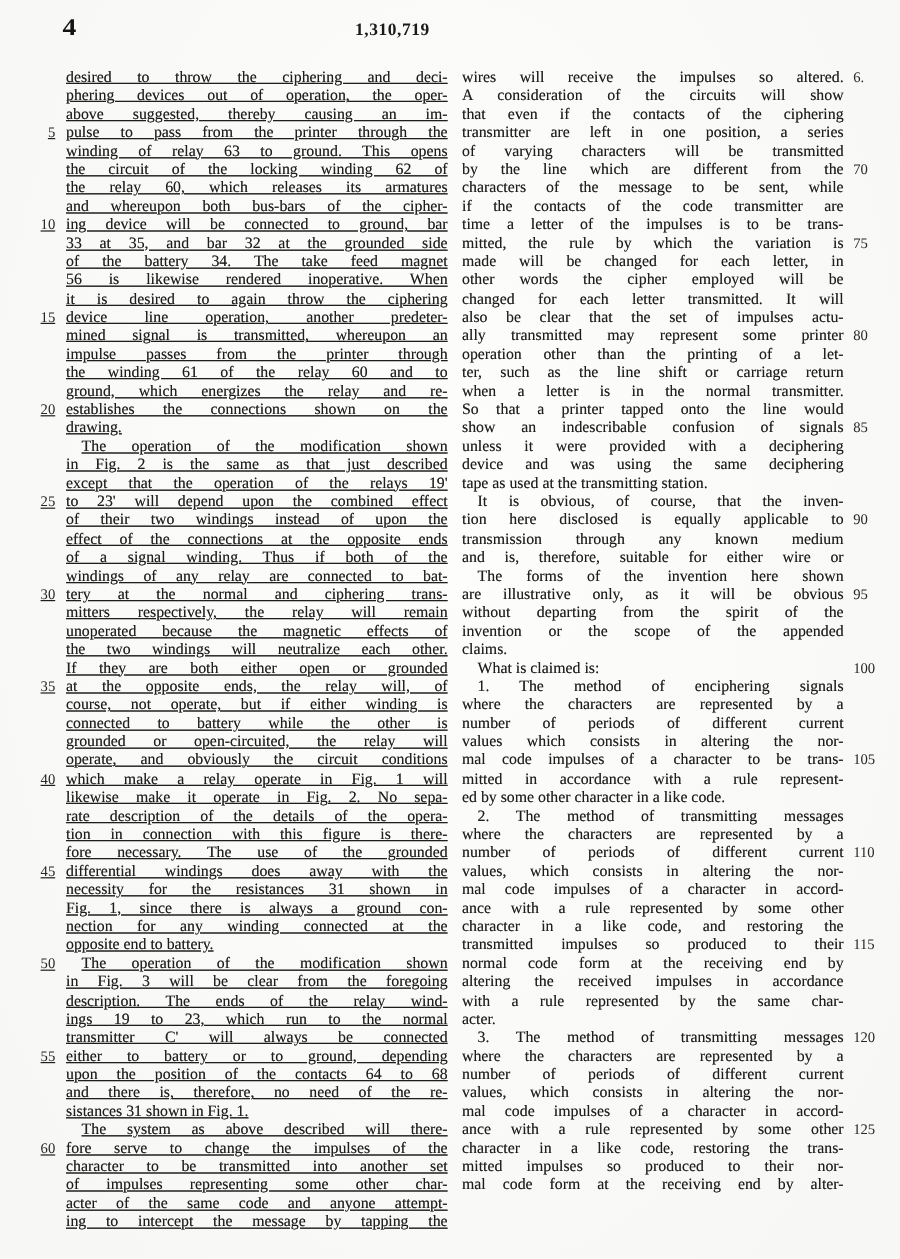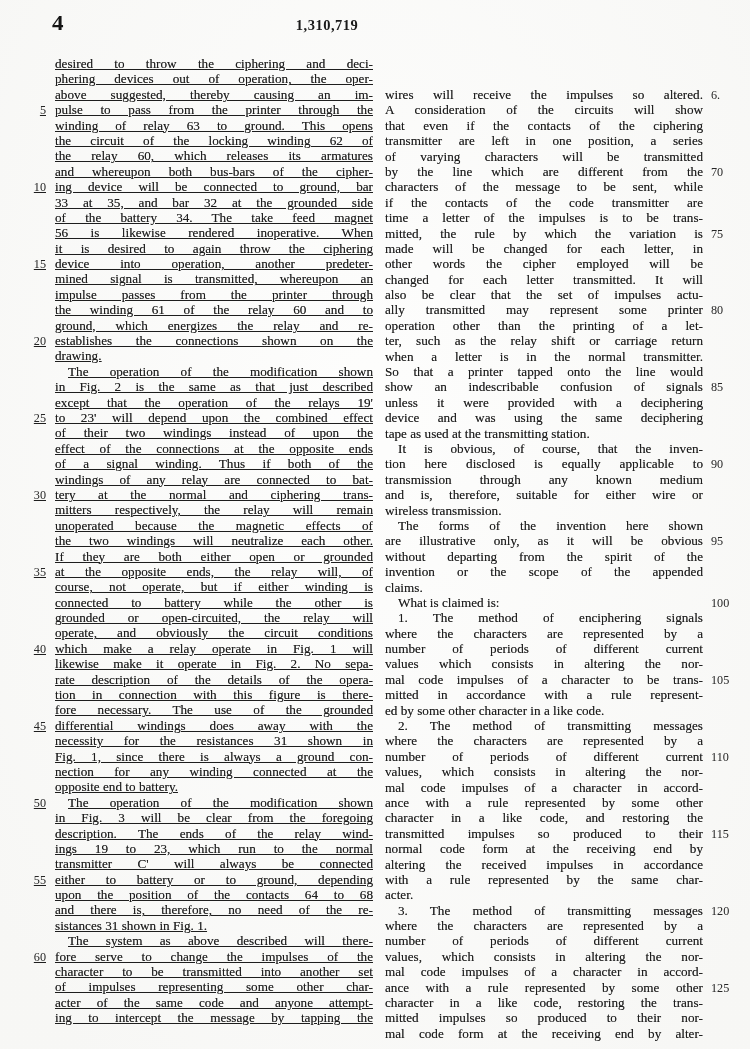--- a/index.html
+++ b/index.html
@@ -21,21 +21,21 @@
     font-size:20px;font-weight:bold;color:#141414;
     transform:scaleX(1.15);transform-origin:left;
   }
   .hdr-patnum{
     position:absolute;left:0;top:17px;width:654px;
     text-align:center;font-size:14.5px;font-weight:bold;
     letter-spacing:0.5px;color:#1a1a1a;
   }
   .col{position:absolute;top:56px;}
   .col-left{left:30px;text-decoration:underline;}
-  .col-right{left:385px;margin-top:31px;}
+  .col-right{left:385px;}
   .line{display:flex;height:15.4px;align-items:baseline;}
   .lnum{
     font-size:12.2px;color:#262626;flex:none;
     box-sizing:border-box;line-height:15.4px;
   }
   .col-left .lnum{width:25px;text-align:right;padding-right:9px;}
   .col-right .lnum{width:30px;text-align:left;padding-left:8px;}
   .ltxt{
     flex:none;width:318px;
     font-size:13.2px;line-height:15.4px;
@@ -102,21 +102,21 @@
       <div class="line">
         <span class="lnum"></span>
         <span class="ltxt">56 is likewise rendered inoperative.  When</span>
       </div>
       <div class="line">
         <span class="lnum"></span>
         <span class="ltxt">it is desired to again throw the ciphering</span>
       </div>
       <div class="line">
         <span class="lnum">15</span>
-        <span class="ltxt">device into operation, another predeter-</span>
+        <span class="ltxt">device line operation, another predeter-</span>
       </div>
       <div class="line">
         <span class="lnum"></span>
         <span class="ltxt">mined signal is transmitted, whereupon an</span>
       </div>
       <div class="line">
         <span class="lnum"></span>
         <span class="ltxt">impulse passes from the printer through</span>
       </div>
       <div class="line">
@@ -368,21 +368,21 @@
       </div>
       <div class="line">
         <span class="ltxt">ally transmitted may represent some printer</span>
         <span class="lnum">80</span>
       </div>
       <div class="line">
         <span class="ltxt">operation other than the printing of a let-</span>
         <span class="lnum"></span>
       </div>
       <div class="line">
-        <span class="ltxt">ter, such as the relay shift or carriage return</span>
+        <span class="ltxt">ter, such as the line shift or carriage return</span>
         <span class="lnum"></span>
       </div>
       <div class="line">
         <span class="ltxt">when a letter is in the normal transmitter.</span>
         <span class="lnum"></span>
       </div>
       <div class="line">
         <span class="ltxt">So that a printer tapped onto the line would</span>
         <span class="lnum"></span>
       </div>
@@ -409,24 +409,20 @@
       <div class="line">
         <span class="ltxt">tion here disclosed is equally applicable to</span>
         <span class="lnum">90</span>
       </div>
       <div class="line">
         <span class="ltxt">transmission through any known medium</span>
         <span class="lnum"></span>
       </div>
       <div class="line">
         <span class="ltxt">and is, therefore, suitable for either wire or</span>
-        <span class="lnum"></span>
-      </div>
-      <div class="line e">
-        <span class="ltxt">wireless transmission.</span>
         <span class="lnum"></span>
       </div>
       <div class="line p">
         <span class="ltxt">The forms of the invention here shown</span>
         <span class="lnum"></span>
       </div>
       <div class="line">
         <span class="ltxt">are illustrative only, as it will be obvious</span>
         <span class="lnum">95</span>
       </div>

